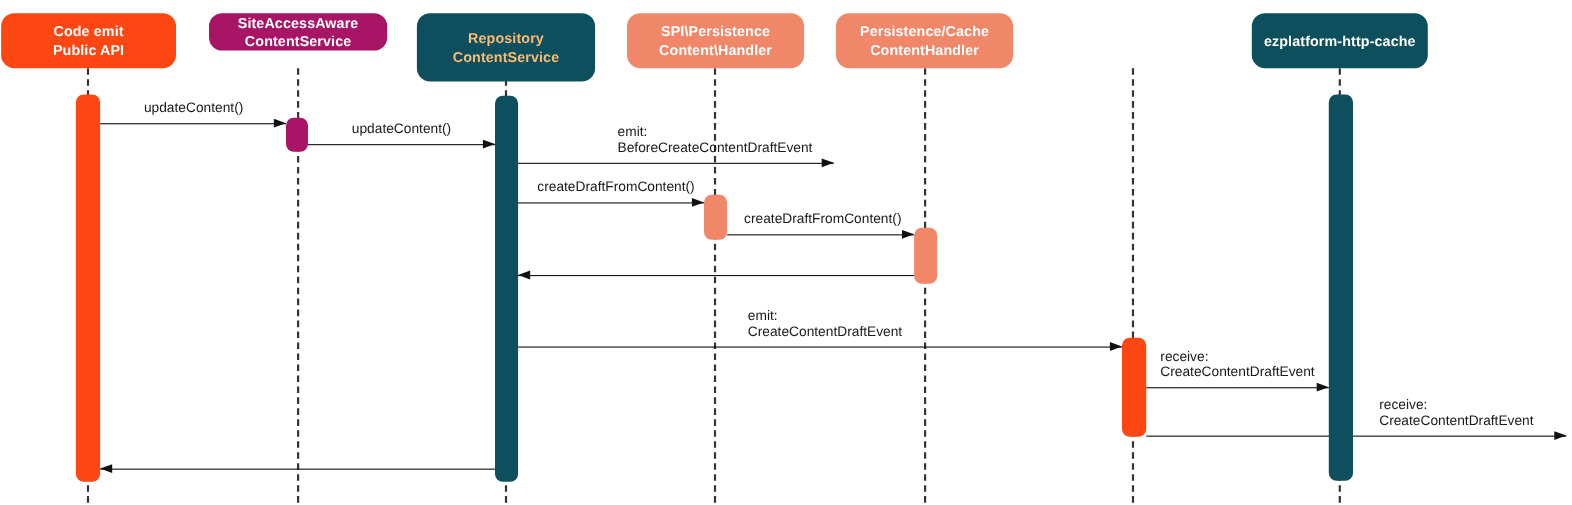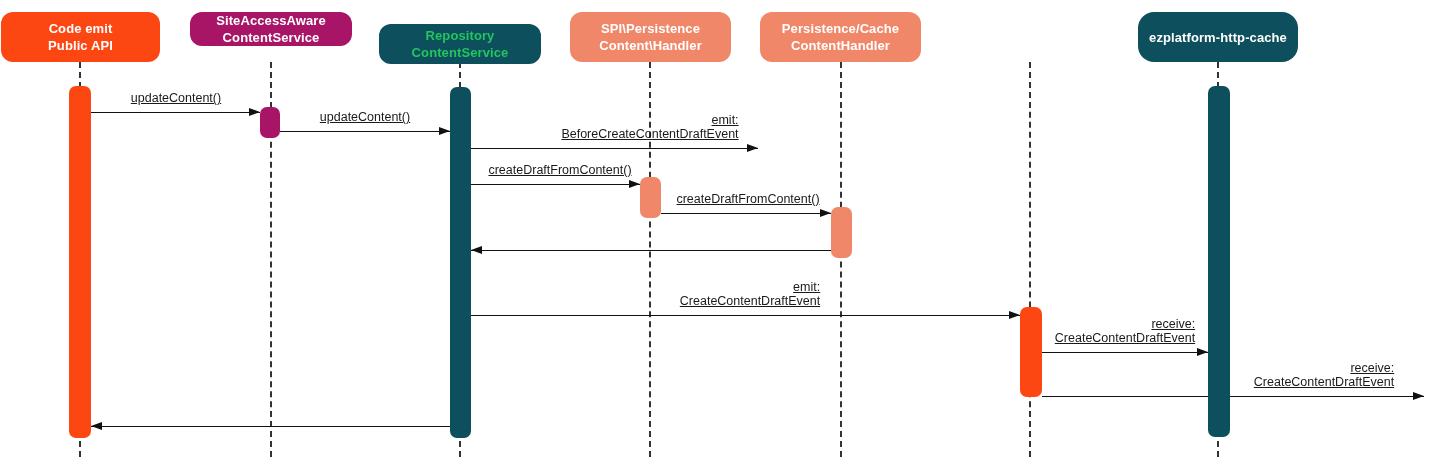--- a/index.html
+++ b/index.html
@@ -17,22 +17,22 @@
   .participant.bold{font-weight:700;}
   .lifeline{position:absolute;width:0;border-left:2px dashed #333;z-index:1;}
   .activation{position:absolute;border-radius:7px;z-index:3;}
   .msg-line{position:absolute;height:1.4px;background:#111;z-index:2;}
   .msg-arrow{position:absolute;width:0;height:0;z-index:2;
     border-top:4.5px solid transparent;border-bottom:4.5px solid transparent;}
   .msg-arrow.right{border-left:11px solid #111;}
   .msg-arrow.left{border-right:11px solid #111;}
   .msg-label{
     position:absolute;transform:translateX(-50%);
-    font-size:12.5px;line-height:14px;color:#1a1a1a;text-align:right;
-    white-space:pre-line;z-index:5;text-decoration:underline;
+    font-size:12.5px;line-height:14px;color:#1a1a1a;text-align:left;
+    white-space:pre-line;z-index:5;
   }
 </style>
 </head>
 <body>
 
 <div id="stage" style="background: rgb(255, 255, 255);">
     <div class="lifeline" style="left: 79px; top: 62px; height: 395px;"></div>
     <div class="lifeline" style="left: 270px; top: 62px; height: 395px;"></div>
     <div class="lifeline" style="left: 459px; top: 62px; height: 395px;"></div>
     <div class="lifeline" style="left: 649px; top: 62px; height: 395px;"></div>
@@ -75,20 +75,20 @@
     <div class="activation" style="left: 260px; top: 107px; width: 20px; height: 31px; background: rgb(168, 21, 103);"></div>
     <div class="activation" style="left: 450px; top: 87px; width: 21px; height: 351px; background: rgb(13, 79, 92);"></div>
     <div class="activation" style="left: 640px; top: 177px; width: 21px; height: 41px; background: rgb(240, 135, 105);"></div>
     <div class="activation" style="left: 831px; top: 207px; width: 21px; height: 51px; background: rgb(240, 135, 105);"></div>
     <div class="activation" style="left: 1020px; top: 307px; width: 22px; height: 90px; background: rgb(252, 71, 19);"></div>
     <div class="activation" style="left: 1208px; top: 86px; width: 22px; height: 351px; background: rgb(13, 79, 92);"></div>
     <div class="participant bold" style="left: 1px; top: 12px; width: 159px; height: 50px; background: rgb(252, 71, 19); color: rgb(255, 255, 255);">Code emit
 Public API</div>
     <div class="participant" style="left: 190px; top: 12px; width: 162px; height: 34px; background: rgb(168, 21, 103); color: rgb(255, 255, 255);">SiteAccessAware
 ContentService</div>
-    <div class="participant" style="left: 379px; top: 24px; width: 162px; height: 40px; background: rgb(13, 79, 92); color: #22c55e;">Repository
+    <div class="participant" style="left: 379px; top: 12px; width: 162px; height: 62px; background: rgb(13, 79, 92); color: #fdba74;">Repository
 ContentService</div>
     <div class="participant" style="left: 570px; top: 12px; width: 161px; height: 50px; background: rgb(240, 135, 105); color: rgb(255, 255, 255);">SPI\Persistence
 Content\Handler</div>
     <div class="participant" style="left: 760px; top: 12px; width: 161px; height: 50px; background: rgb(240, 135, 105); color: rgb(255, 255, 255);">Persistence/Cache
 ContentHandler</div>
-    <div class="participant" style="left: 1138px; top: 12px; width: 160px; height: 50px; background: rgb(13, 79, 92); color: rgb(255, 255, 255); border-radius: 16px;">ezplatform-http-cache</div>
+    <div class="participant" style="left: 1138px; top: 12px; width: 160px; height: 50px; background: rgb(13, 79, 92); color: rgb(255, 255, 255);">ezplatform-http-cache</div>
   </div>
 
 </body></html>

